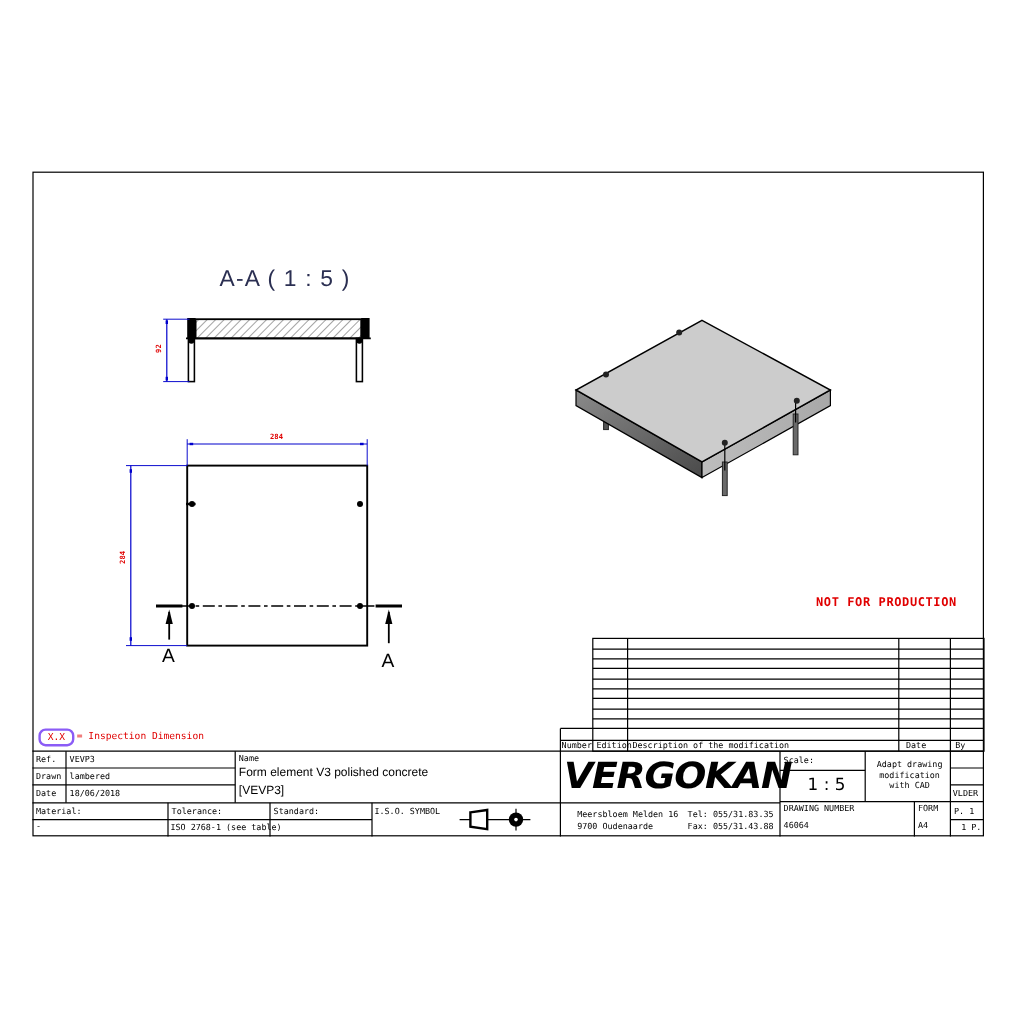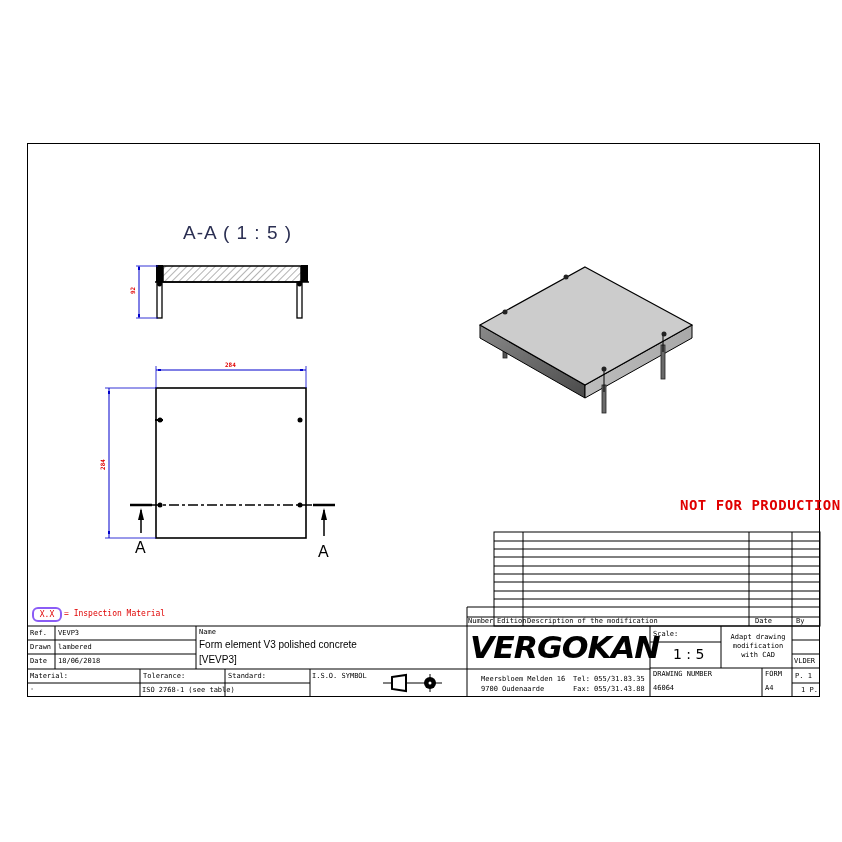--- a/index.html
+++ b/index.html
@@ -4,21 +4,21 @@
 <style>
   html, body { margin:0; padding:0; background:#ffffff; }
   body { width:842px; height:842px; position:relative; overflow:hidden; font-family:"DejaVu Sans Mono", monospace; color:#000; }
   .frame { position:absolute; left:27px; top:143px; width:793px; height:554px; border:1px solid #000; box-sizing:border-box; }
   svg { position:absolute; left:0; top:0; }
   .tb { font-family:"DejaVu Sans Mono", monospace; font-size:7px; line-height:9px; white-space:nowrap; position:absolute; }
   .tb-lg { font-family:Liberation Sans, sans-serif; font-size:10px; line-height:12px; white-space:nowrap; position:absolute; }
   .view-title { position:absolute; left:183px; top:222px; font-family:"Liberation Sans", sans-serif; font-size:19px; color:#2b2f52; letter-spacing:1px; }
   .dim { position:absolute; font-family:"DejaVu Sans Mono", monospace; font-size:6px; color:#e00000; font-weight:bold; }
   .sec-letter { position:absolute; font-family:"Liberation Sans", sans-serif; font-size:16px; color:#000; }
-  .nfp { position:absolute; left:680px; top:497px; font-family:"DejaVu Sans Mono", monospace; font-size:14px; font-weight:bold; color:#e00000; letter-spacing:0.5px; }
+  .nfp { position:absolute; left:680px; top:497px; font-family:"DejaVu Sans Mono", monospace; font-size:10px; font-weight:bold; color:#e00000; letter-spacing:0.5px; }
   .insp { position:absolute; left:64px; top:609px; font-family:"DejaVu Sans Mono", monospace; font-size:8px; color:#e00000; }
   .insp-box { position:absolute; left:32px; top:607px; width:26px; height:11px; border:2px solid #8b5cf6; border-radius:6px; font-size:8px; color:#e00000; text-align:center; line-height:11px; font-family:"DejaVu Sans Mono", monospace; }
   .logo { position:absolute; left:470px; top:630px; font-family:"DejaVu Sans", sans-serif; font-weight:bold; font-style:italic; font-size:30px; letter-spacing:-1px; transform:scaleX(1.05); transform-origin:left top; }
   .scale-big { position:absolute; left:673px; top:646px; font-family:"DejaVu Sans", sans-serif; font-size:14px;text-align:right; }
 </style>
 </head>
 <body>
 
 <div class="frame"></div>
 
@@ -159,21 +159,21 @@
 <div class="view-title">A-A ( 1 : 5 )</div>
 <div class="dim" style="left:129px;top:287px;transform:rotate(-90deg);">92</div>
 <div class="dim" style="left:225px;top:361px;">284</div>
 <div class="dim" style="left:97px;top:461px;transform:rotate(-90deg);">284</div>
 <div class="sec-letter" style="left:135px;top:539px;">A</div>
 <div class="sec-letter" style="left:318px;top:543px;">A</div>
 
 <div class="nfp">NOT FOR PRODUCTION</div>
 
 <div class="insp-box">X.X</div>
-<div class="insp">= Inspection Material</div>
+<div class="insp">= Inspection Dimension</div>
 
 <div class="tb" style="left:468px;top:617px;text-align:right;">Number</div>
 <div class="tb" style="left:497px;top:617px;">Edition</div>
 <div class="tb" style="left:527px;top:617px;">Description of the modification</div>
 <div class="tb" style="left:755px;top:617px;">Date</div>
 <div class="tb" style="left:796px;top:617px;">By</div>
 
 <div class="tb" style="left:30px;top:629px;">Ref.</div>
 <div class="tb" style="left:58px;top:629px;">VEVP3</div>
 <div class="tb" style="left:30px;top:643px;">Drawn</div>

